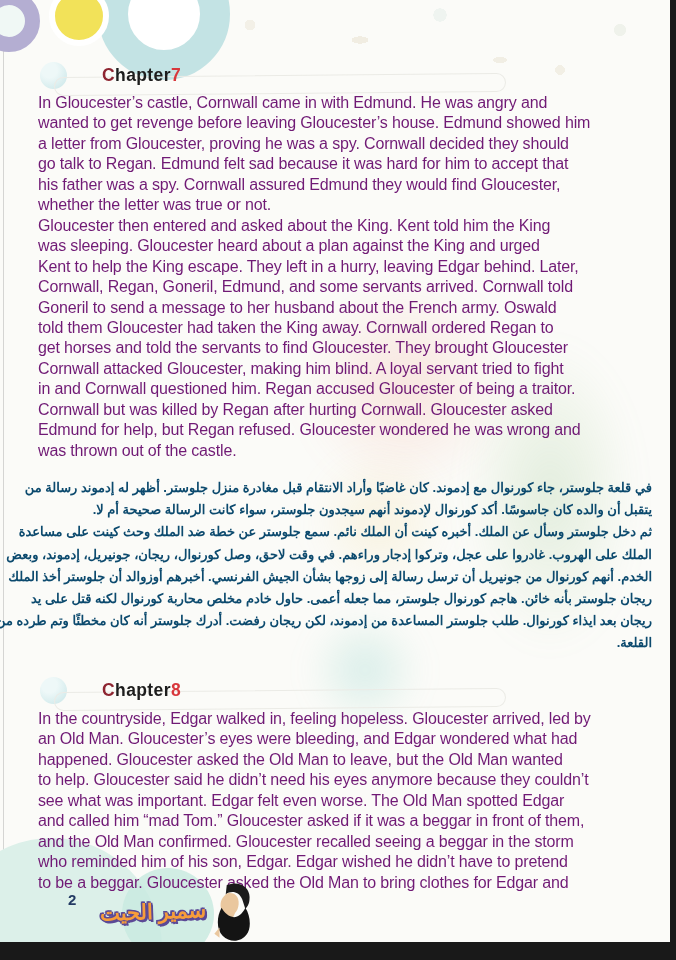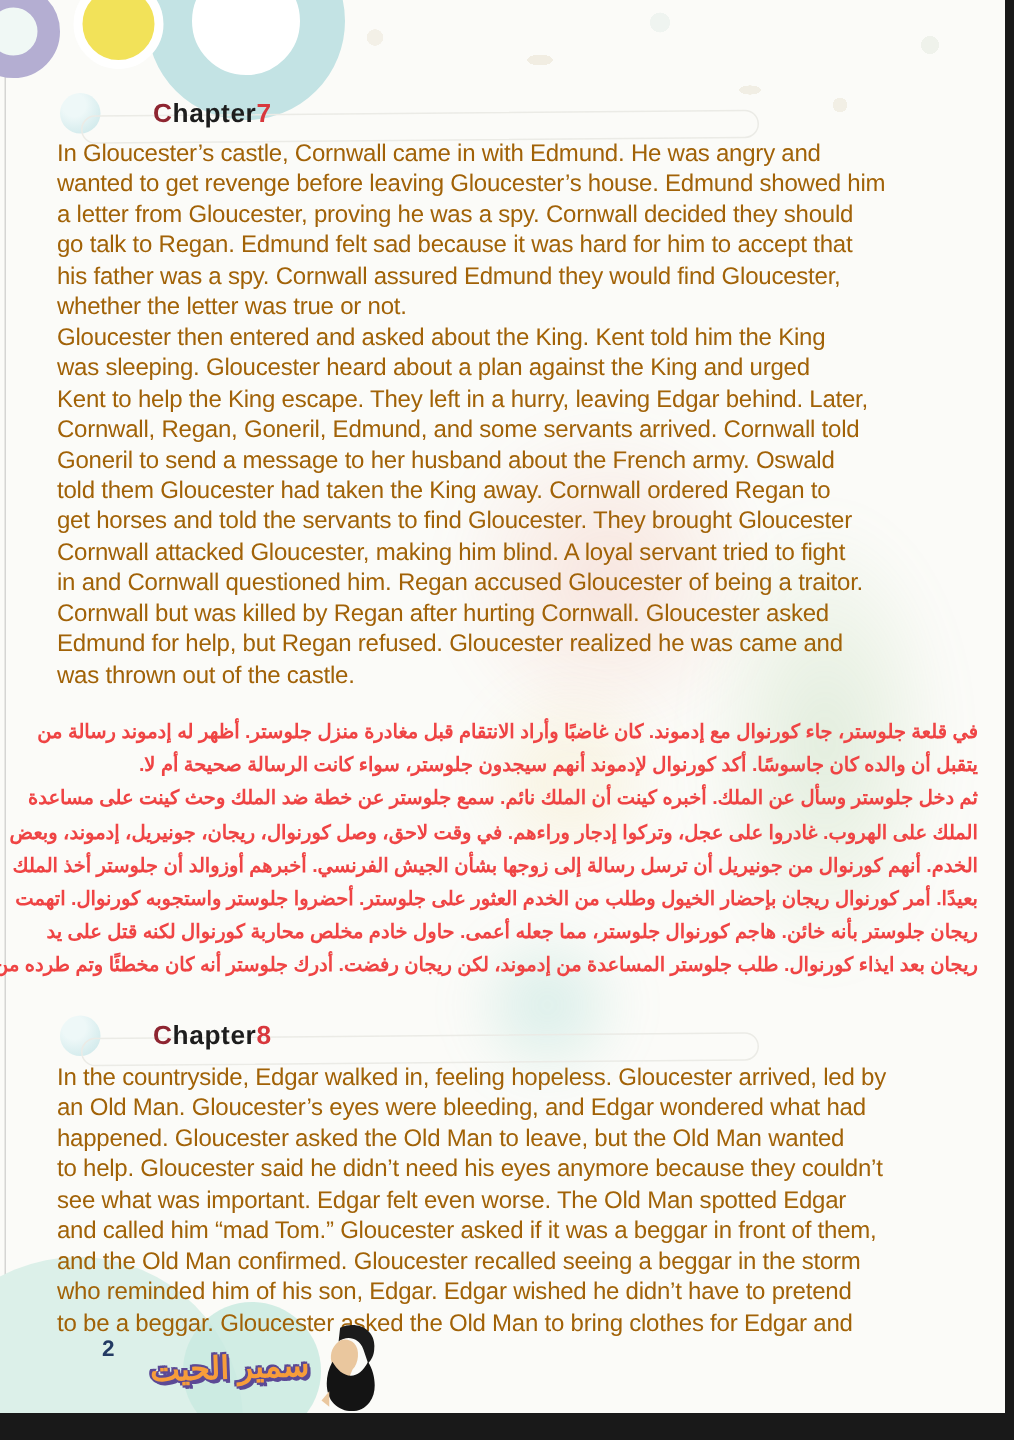--- a/index.html
+++ b/index.html
@@ -49,24 +49,24 @@
     background:radial-gradient(circle at 35% 30%, #eef8f8 30%, #c7e5e7 100%);
     margin-right:-1px;}
   .ch-text{font-weight:bold;font-size:17.5px;letter-spacing:.4px;color:#1d1d1d;
     font-family:"Liberation Sans",sans-serif;position:relative;z-index:2;}
   .ch-c{color:#8e2531;}
   .ch-num{color:#d8373c;}
   .ch-pill{position:absolute;z-index:1;left:14px;top:13px;width:450px;height:17px;
     border:1.5px solid #ebebe6;border-radius:10px;transform:rotate(-.5deg);background:transparent;}
   
   .eng{position:absolute;left:38px;width:618px;z-index:2;
-    font-size:16px;line-height:20.45px;color:#a16207;font-weight:500;letter-spacing:-.15px;}
+    font-size:16px;line-height:20.45px;color:#701a75;font-weight:500;letter-spacing:-.15px;}
   .eng .t-line{white-space:nowrap;}
   .ar{position:absolute;left:30px;width:622px;z-index:2;direction:rtl;text-align:right;
-    font-size:13px;line-height:22.2px;color:#ef4444;font-weight:600;}
+    font-size:13px;line-height:22.2px;color:#0c4a6e;font-weight:600;}
   .ar .t-line{white-space:nowrap;}
   
   .page-num{position:absolute;left:68px;top:891px;z-index:3;
     font-size:15px;font-weight:bold;color:#233a63;}
   .brand{position:absolute;left:100px;top:882px;z-index:3;display:flex;align-items:center;}
   .brand-text{direction:rtl;font-size:21px;font-weight:bold;color:#f79d3a;
     transform:rotate(-2deg);letter-spacing:0;
     text-shadow:-1.5px 0 0 #5c4a96,1.5px 0 0 #5c4a96,0 -1.5px 0 #5c4a96,0 1.5px 0 #5c4a96,
       2px 2.5px 0 #5c4a96,-1.5px -1.5px 0 #5c4a96,1.5px 1.5px 0 #5c4a96;}
   .brand-man{width:44px;height:60px;margin-left:6px;}
@@ -106,33 +106,33 @@
       <div class="t-line">Gloucester then entered and asked about the King. Kent told him the King</div>
       <div class="t-line">was sleeping. Gloucester heard about a plan against the King and urged</div>
       <div class="t-line">Kent to help the King escape. They left in a hurry, leaving Edgar behind. Later,</div>
       <div class="t-line">Cornwall, Regan, Goneril, Edmund, and some servants arrived. Cornwall told</div>
       <div class="t-line">Goneril to send a message to her husband about the French army. Oswald</div>
       <div class="t-line">told them Gloucester had taken the King away. Cornwall ordered Regan to</div>
       <div class="t-line">get horses and told the servants to find Gloucester. They brought Gloucester</div>
       <div class="t-line">Cornwall attacked Gloucester, making him blind. A loyal servant tried to fight</div>
       <div class="t-line">in and Cornwall questioned him. Regan accused Gloucester of being a traitor.</div>
       <div class="t-line">Cornwall but was killed by Regan after hurting Cornwall. Gloucester asked</div>
-      <div class="t-line">Edmund for help, but Regan refused. Gloucester realized he was came and</div>
+      <div class="t-line">Edmund for help, but Regan refused. Gloucester wondered he was wrong and</div>
       <div class="t-line">was thrown out of the castle.</div>
     </div>
 
   <div class="ar" style="top:477px;">
       <div class="t-line">في قلعة جلوستر، جاء كورنوال مع إدموند. كان غاضبًا وأراد الانتقام قبل مغادرة منزل جلوستر. أظهر له إدموند رسالة من</div>
       <div class="t-line">يتقبل أن والده كان جاسوسًا. أكد كورنوال لإدموند أنهم سيجدون جلوستر، سواء كانت الرسالة صحيحة أم لا.</div>
       <div class="t-line">ثم دخل جلوستر وسأل عن الملك. أخبره كينت أن الملك نائم. سمع جلوستر عن خطة ضد الملك وحث كينت على مساعدة</div>
       <div class="t-line">الملك على الهروب. غادروا على عجل، وتركوا إدجار وراءهم. في وقت لاحق، وصل كورنوال، ريجان، جونيريل، إدموند، وبعض</div>
       <div class="t-line">الخدم. أنهم كورنوال من جونيريل أن ترسل رسالة إلى زوجها بشأن الجيش الفرنسي. أخبرهم أوزوالد أن جلوستر أخذ الملك</div>
-      <div class="t-line">بعيدًا. أمر كورنوال ريجان بإحضار الخيول وطلب من الخدم العثور على جلوستر. أحضروا جلوستر واستجوبه كورنوال. اتهمت</div>
       <div class="t-line">ريجان جلوستر بأنه خائن. هاجم كورنوال جلوستر، مما جعله أعمى. حاول خادم مخلص محاربة كورنوال لكنه قتل على يد</div>
       <div class="t-line">ريجان بعد ايذاء كورنوال. طلب جلوستر المساعدة من إدموند، لكن ريجان رفضت. أدرك جلوستر أنه كان مخطئًا وتم طرده من</div>
+      <div class="t-line">القلعة.</div>
     </div>
 
   <div class="ch-row" style="top:677px;">
     <span class="ch-circle"></span>
     <span class="ch-pill"></span>
     <span class="ch-text"><span class="ch-c">C</span><span>hapter</span><span class="ch-num">8</span></span>
   </div>
 
   <div class="eng" style="top:709px;">
       <div class="t-line">In the countryside, Edgar walked in, feeling hopeless. Gloucester arrived, led by</div>

